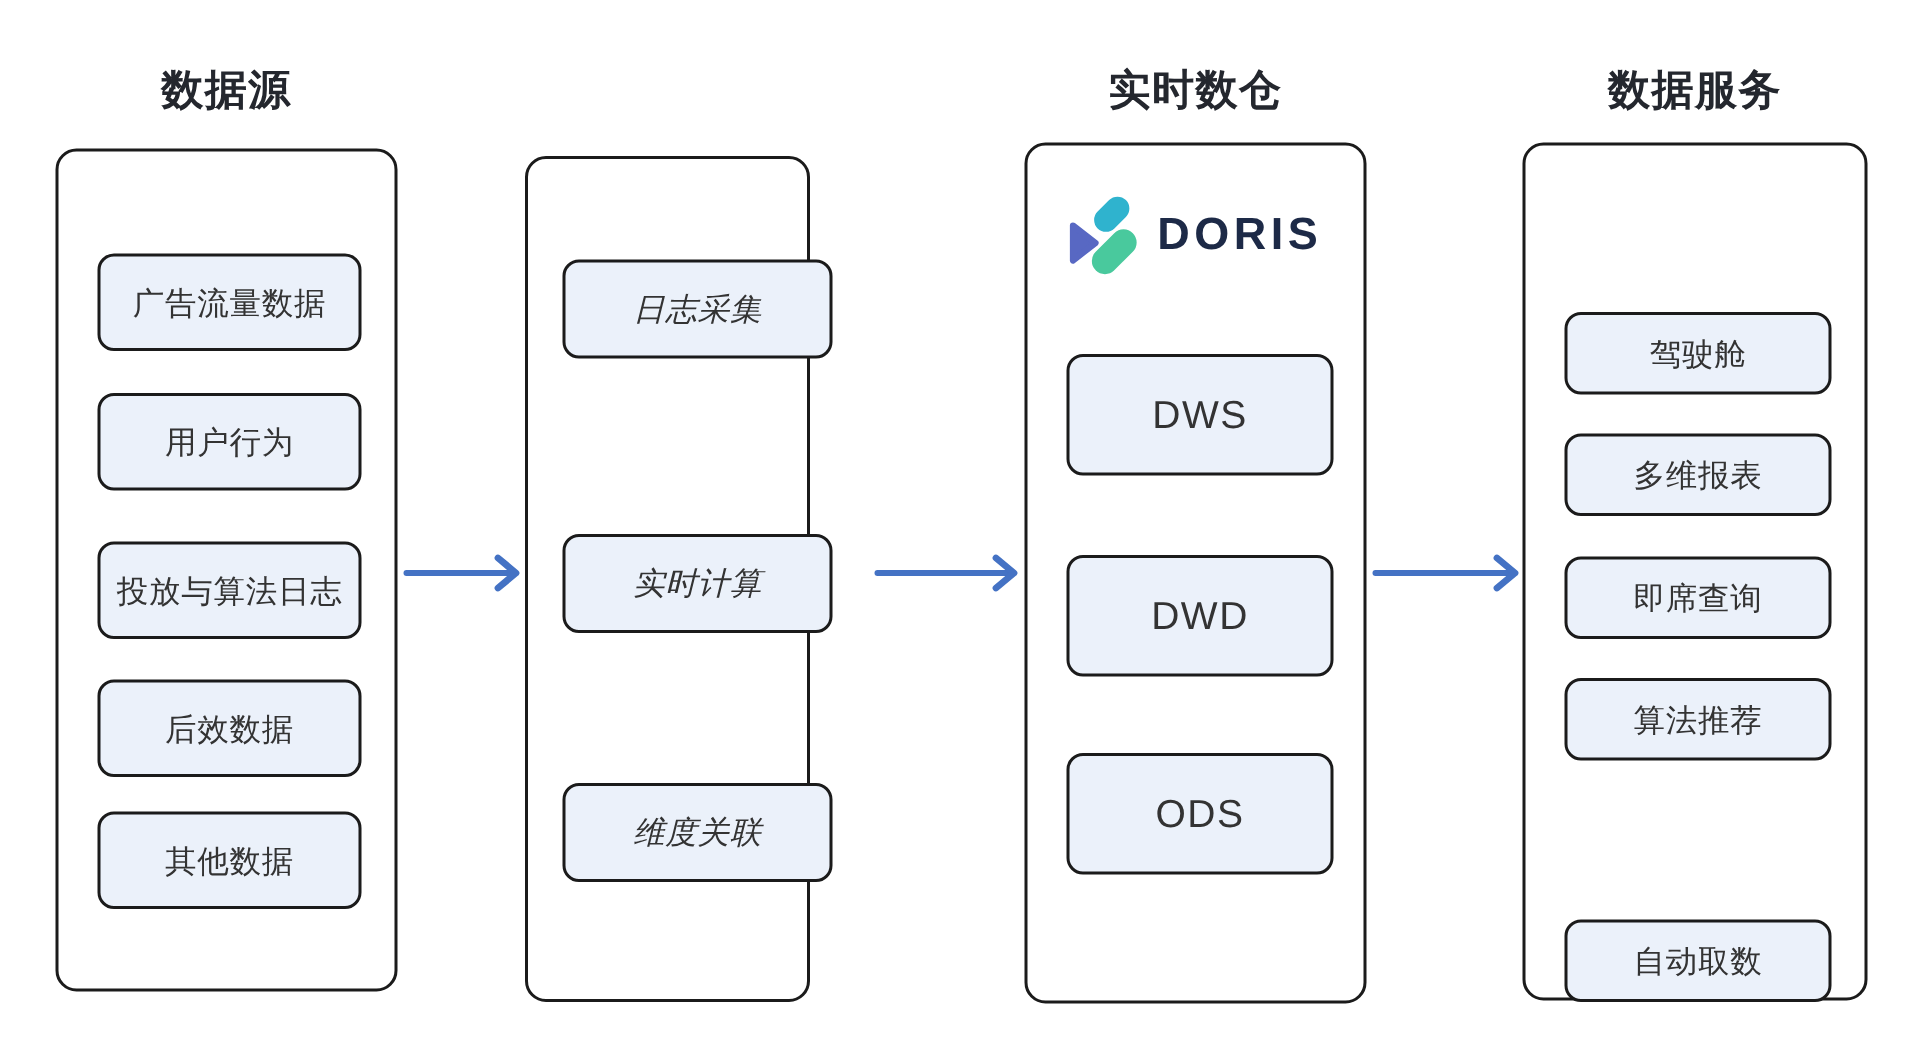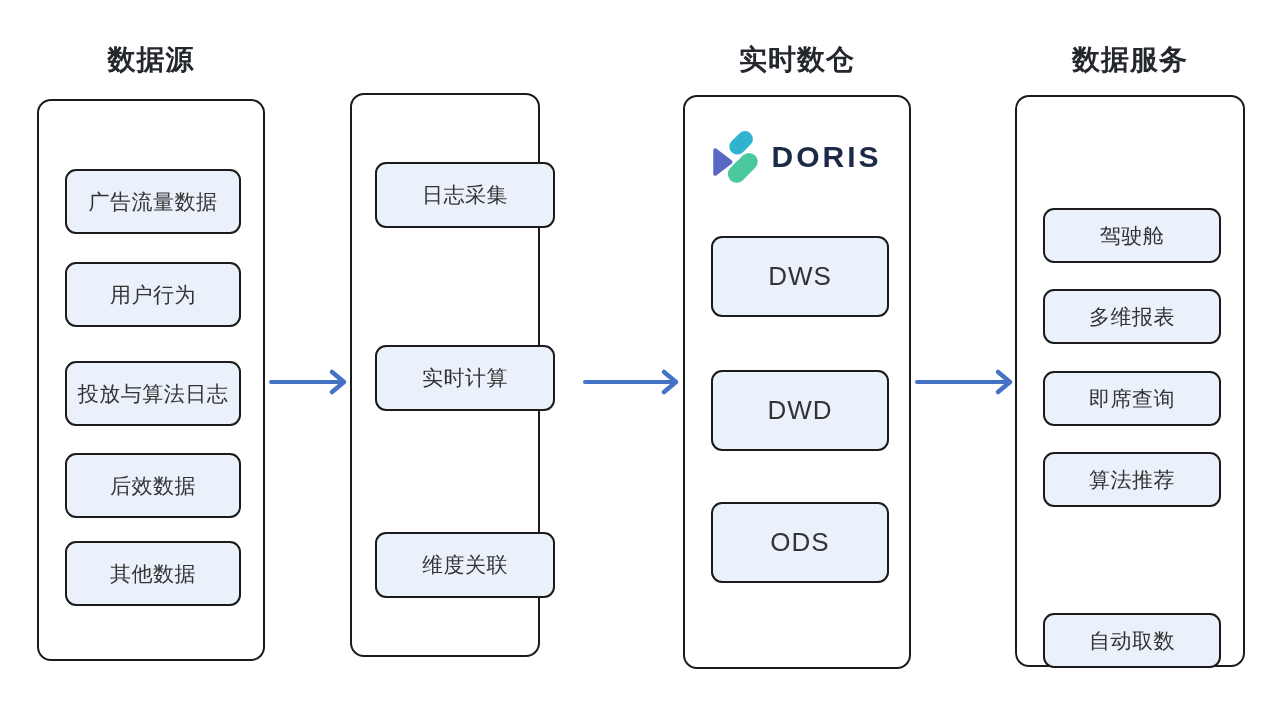--- a/index.html
+++ b/index.html
@@ -56,25 +56,25 @@
   #t1{left:37px;top:42px;width:228px;}
   #c1{left:37px;top:99px;width:228px;height:562px;}
   #c1 .node{left:26px;width:176px;height:65px;}
   #c1 .n0{top:68px;}
   #c1 .n1{top:161px;}
   #c1 .n2{top:260px;}
   #c1 .n3{top:352px;}
   #c1 .n4{top:440px;}
   
   #t2{left:350px;top:42px;width:228px;}
-  #c2{left:350px;top:93px;width:190px;height:564px;}
+  #c2{left:350px;top:104px;width:190px;height:564px;font-style:italic;}
   #c2 .node{left:23px;width:180px;height:66px;}
   #c2 .n0{top:67px;}
   #c2 .n1{top:250px;}
-  #c2 .n2{top:416px;margin-top:21px;}
+  #c2 .n2{top:416px;}
   
   #t3{left:683px;top:42px;width:228px;}
   #c3{left:683px;top:95px;width:228px;height:574px;}
   #c3 .node{left:26px;width:178px;height:81px;}
   #c3 .n0{top:139px;}
   #c3 .n1{top:273px;}
   #c3 .n2{top:405px;}
   .doris-logo{
     position:absolute;
     left:0;top:28px;width:100%;height:64px;

